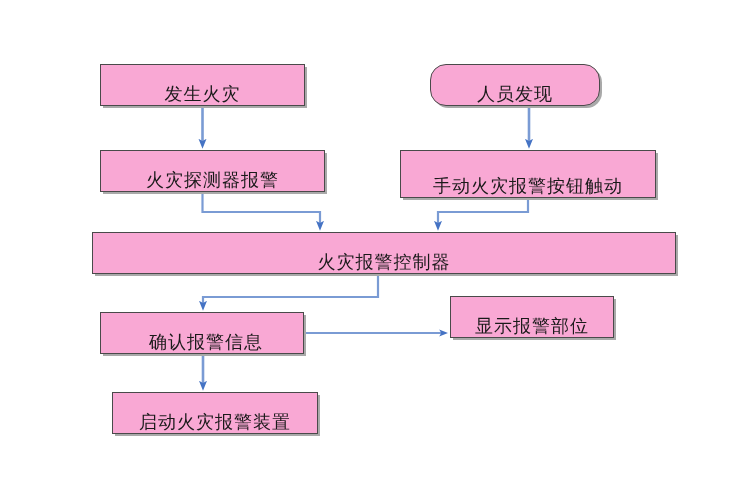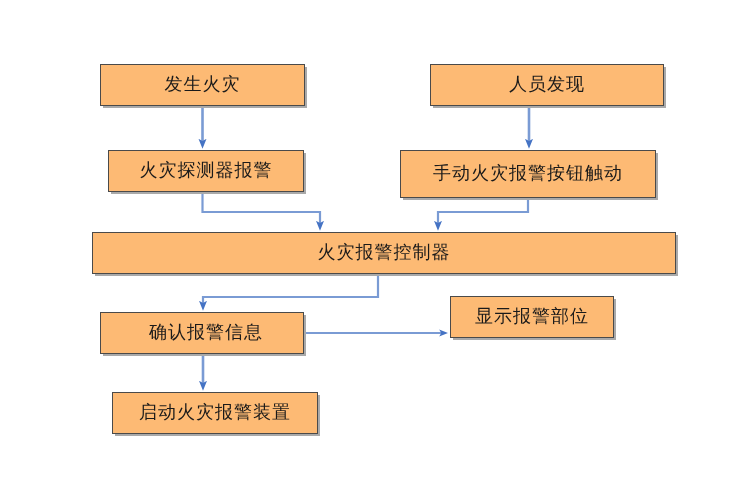--- a/index.html
+++ b/index.html
@@ -11,25 +11,25 @@
     position: relative;
     width: 754px;
     height: 497px;
     background: #ffffff;
     overflow: hidden;
     font-family: "DejaVu Serif", "Liberation Serif", serif;
   }
   .node {
     position: absolute;
     box-sizing: border-box;
-    background: #fdba74;
+    background: #f9a8d4;
     border: 1.4px solid #4a4a4a;
     box-shadow: 2.5px 2.5px 0 -0.5px #a9a9a9;
     display: flex;
-    align-items: center;
+    align-items: flex-end;
     justify-content: center;
     color: #1a1a1a;
     font-size: 18px;
     letter-spacing: 1px;
     white-space: nowrap;
     user-select: none;
   }
   .node-label {
     display: block;
     line-height: 1;
@@ -71,25 +71,25 @@
 
     <path d="M 305,333 L 444,333" fill="none" stroke="#7a9bd4" stroke-width="2.2" marker-end="url(#ah-sm)"></path>
 
     <path d="M 203,354 L 203,386" fill="none" stroke="#7a9bd4" stroke-width="2.6" marker-end="url(#ah)"></path>
   </svg>
 
   <div class="node" style="left:100px; top:64px; width:205px; height:42px;">
     <span class="node-label">发生火灾</span>
   </div>
 
-  <div class="node" style="left:430px; top:64px; width:234px; height:42px;">
+  <div class="node" style="left:430px; top:64px; width:170px; height:42px;border-radius:16px;">
     <span class="node-label">人员发现</span>
   </div>
 
-  <div class="node" style="left:108px; top:150px; width:196px; height:42px;">
+  <div class="node" style="left:100px; top:150px; width:225px; height:42px;">
     <span class="node-label">火灾探测器报警</span>
   </div>
 
   <div class="node" style="left:400px; top:150px; width:256px; height:48px;">
     <span class="node-label">手动火灾报警按钮触动</span>
   </div>
 
   <div class="node" style="left:92px; top:232px; width:584px; height:42px;">
     <span class="node-label">火灾报警控制器</span>
   </div>

